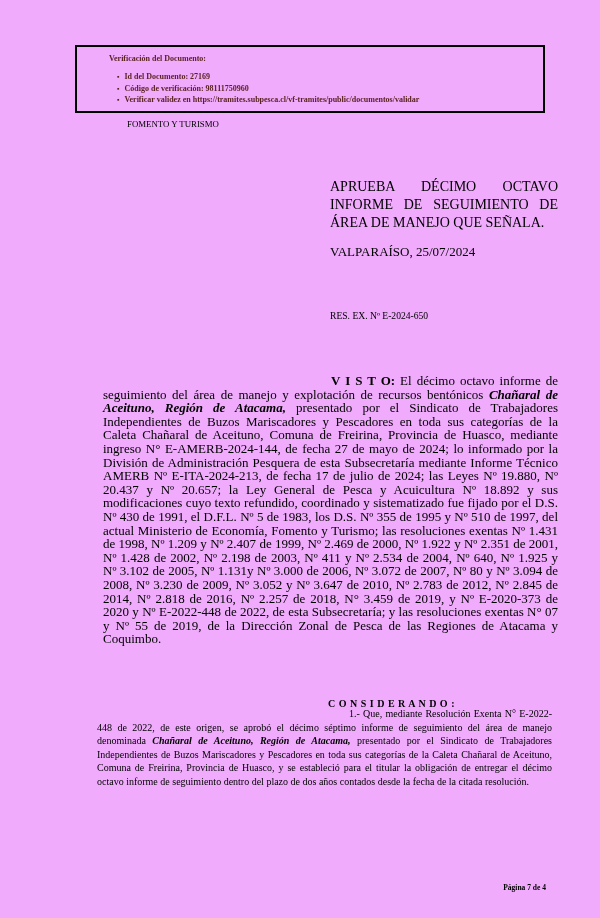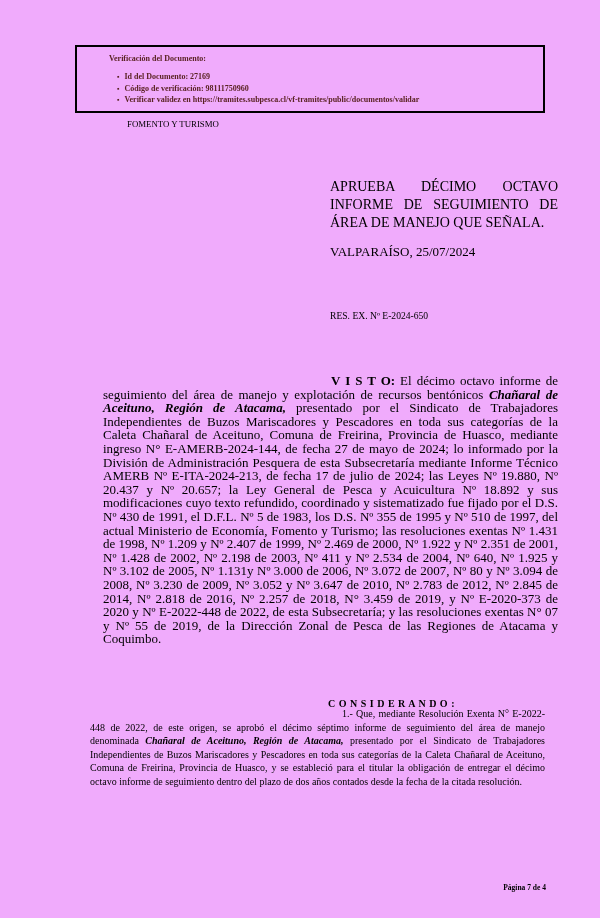--- a/index.html
+++ b/index.html
@@ -41,21 +41,21 @@
   .visto{
     position:absolute;left:103px;top:361px;width:455px;
     font-size:13px;line-height:13.6px;text-align:justify;
     text-indent:228px;
   }
   .considerando-h{
     position:absolute;left:328px;top:698px;
     font-size:10px;font-weight:bold;letter-spacing:0.5px;
   }
   .para-1{
-    position:absolute;left:90px;top:697px;width:455px;
+    position:absolute;left:97px;top:697px;width:455px;
     font-size:10px;line-height:13.6px;text-align:justify;
     text-indent:252px;
   }
   .b{font-weight:bold;}
   .i{font-style:italic;}
   
   .page-footer{
     position:absolute;right:54px;top:883px;
     font-size:7.5px;font-weight:bold;
   }

